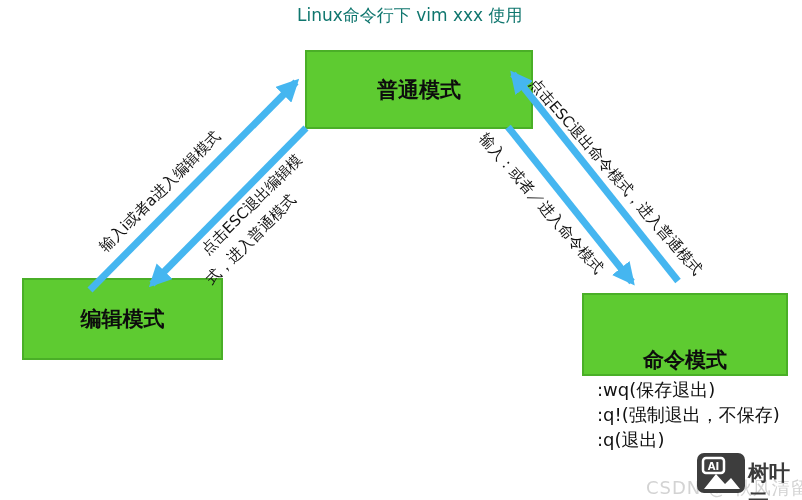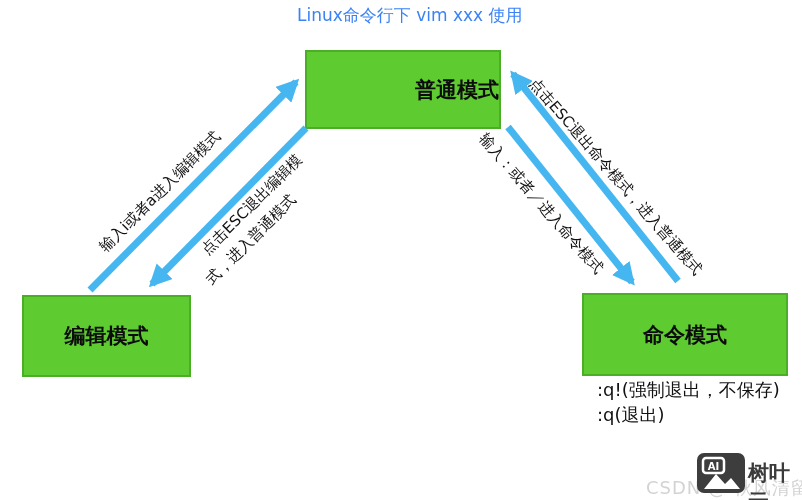--- a/index.html
+++ b/index.html
@@ -3,31 +3,31 @@
 <meta charset="utf-8">
 <style>
   html,body{margin:0;padding:0;background:#ffffff;}
   #canvas{
     position:relative;width:802px;height:500px;overflow:hidden;
     background:#ffffff;
     font-family:"DejaVu Sans","Liberation Sans",sans-serif;
     color:#111;
   }
   
-  .note{position:absolute;left:297px;top:4px;font-size:17px;line-height:22px;color:#3b82f6;}
+  .note{position:absolute;left:297px;top:4px;font-size:17px;line-height:22px;color:#0f766e;}
   
   .node{
     position:absolute;
     background:#5ecb31;border:2px solid #4aaf27;box-sizing:border-box;
     display:flex;align-items:center;justify-content:center;
     font-size:21px;font-weight:bold;color:#0d0d0d;
   }
-  .node.normal{left:305px;top:50px;width:196px;height:79px;justify-content:flex-end;}
-  .node.edit{left:22px;top:295px;width:169px;height:82px;}
-  .node.command{left:582px;top:293px;width:206px;height:83px;}
+  .node.normal{left:305px;top:50px;width:228px;height:79px;}
+  .node.edit{left:22px;top:278px;width:201px;height:82px;}
+  .node.command{left:582px;top:293px;width:206px;height:83px;align-items:flex-end;}
   
   svg.arrows{position:absolute;left:0;top:0;z-index:1;}
   
   .edge-label{
     position:absolute;font-size:15px;color:#111;white-space:nowrap;
     transform-origin:0 0;z-index:2;line-height:20px;
   }
   .rot-l{transform:rotate(-45deg);}
   .rot-r{transform:rotate(49deg);}
   .edge-label .row{display:block;}
@@ -77,20 +77,21 @@
   <div class="edge-label rot-l" style="left:197px;top:245px;">
     <span class="row">点击ESC退出编辑模</span>
     <span class="row row2">式，进入普通模式</span>
   </div>
 
   <div class="edge-label rot-r" style="left:540px;top:74px;">点击ESC退出命令模式，进入普通模式</div>
 
   <div class="edge-label rot-r" style="left:490px;top:129px;">输入：或者／进入命令模式</div>
 
   <div class="cmd-notes">
+    <div>:wq(保存退出)</div>
     <div>:q!(强制退出，不保存)</div>
     <div>:q(退出)</div>
   </div>
 
   <div class="csdn-mark">CSDN @ 秋风清留扬</div>
 
   <svg class="ai-badge" viewBox="0 0 48 40">
     <rect x="0" y="0" width="48" height="40" rx="7" fill="#3d3d3d"></rect>
     <rect x="6" y="5" width="21" height="15" rx="3" fill="none" stroke="#ffffff" stroke-width="2.5"></rect>
     <text x="16.5" y="16.5" fill="#ffffff" font-size="10" font-weight="bold" text-anchor="middle">AI</text>

